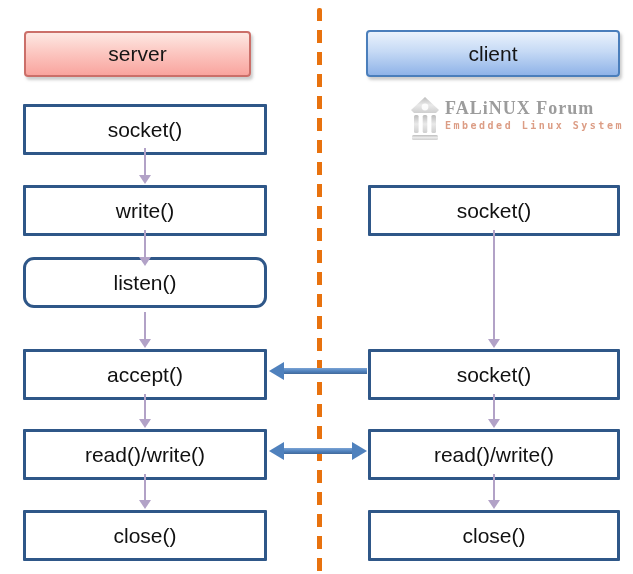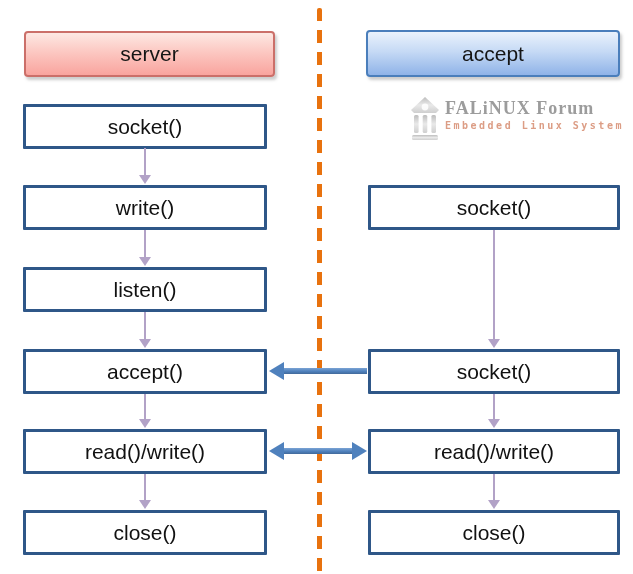--- a/index.html
+++ b/index.html
@@ -14,32 +14,32 @@
     border-radius:2px;
   }
   
   .hdr{
     position:absolute;display:flex;align-items:center;justify-content:center;
     box-sizing:border-box;border-radius:4px;
     font-size:21px;color:#151515;
     box-shadow:2px 3px 3px rgba(110,110,110,0.35);
   }
   .server-hdr{
-    left:24px;top:31px;width:251px;height:46px;
+    left:24px;top:31px;width:227px;height:46px;
     background:linear-gradient(to bottom,#fde8e3,#fcc8c2 45%,#f9a49e);
     border:2px solid #cb6f69;
   }
   .client-hdr{
     left:366px;top:30px;width:254px;height:47px;
     background:linear-gradient(to bottom,#eaf2fc,#c6daf5 45%,#8fb3e8);
     border:2px solid #4a7ebb;
   }
   
   .fbox{
-    position:absolute;box-sizing:border-box;height:45px;
+    position:absolute;box-sizing:border-box;height:51px;
     background:#ffffff;border:3px solid #2f5788;border-radius:1px;
     display:flex;align-items:center;justify-content:center;
     font-size:21px;color:#111111;
   }
   .col-s{left:23px;width:244px;}
   .col-c{left:368px;width:252px;}
   
   .varrow{
     position:absolute;width:12px;display:flex;flex-direction:column;align-items:center;
   }
@@ -81,21 +81,21 @@
 <body>
 
 <div class="canvas">
 
   <div class="divider"></div>
 
   <div class="hdr server-hdr">
     <span>server</span>
   </div>
   <div class="hdr client-hdr">
-    <span>accept</span>
+    <span>client</span>
   </div>
 
   <div class="wm">
     <svg class="wm-icon" viewBox="0 0 30 45" xmlns="http://www.w3.org/2000/svg">
       <defs>
         <linearGradient id="g1" x1="0" y1="0" x2="0" y2="1">
           <stop offset="0" stop-color="#bdbdbd"></stop>
             <stop offset="0.5" stop-color="#e9e9e9"></stop>
             <stop offset="1" stop-color="#cfcfcf"></stop>
         </linearGradient>
@@ -112,21 +112,21 @@
       <span class="wm-sub">Embedded Linux System</span>
     </div>
   </div>
 
   <div class="fbox col-s" style="top:104px;">
     <span>socket()</span>
   </div>
   <div class="fbox col-s" style="top:185px;">
     <span>write()</span>
   </div>
-  <div class="fbox col-s" style="top:267px;">
+  <div class="fbox col-s" style="top:257px;border-radius:11px;">
     <span>listen()</span>
   </div>
   <div class="fbox col-s" style="top:349px;">
     <span>accept()</span>
   </div>
   <div class="fbox col-s" style="top:429px;">
     <span>read()/write()</span>
   </div>
   <div class="fbox col-s" style="top:510px;">
     <span>close()</span>

